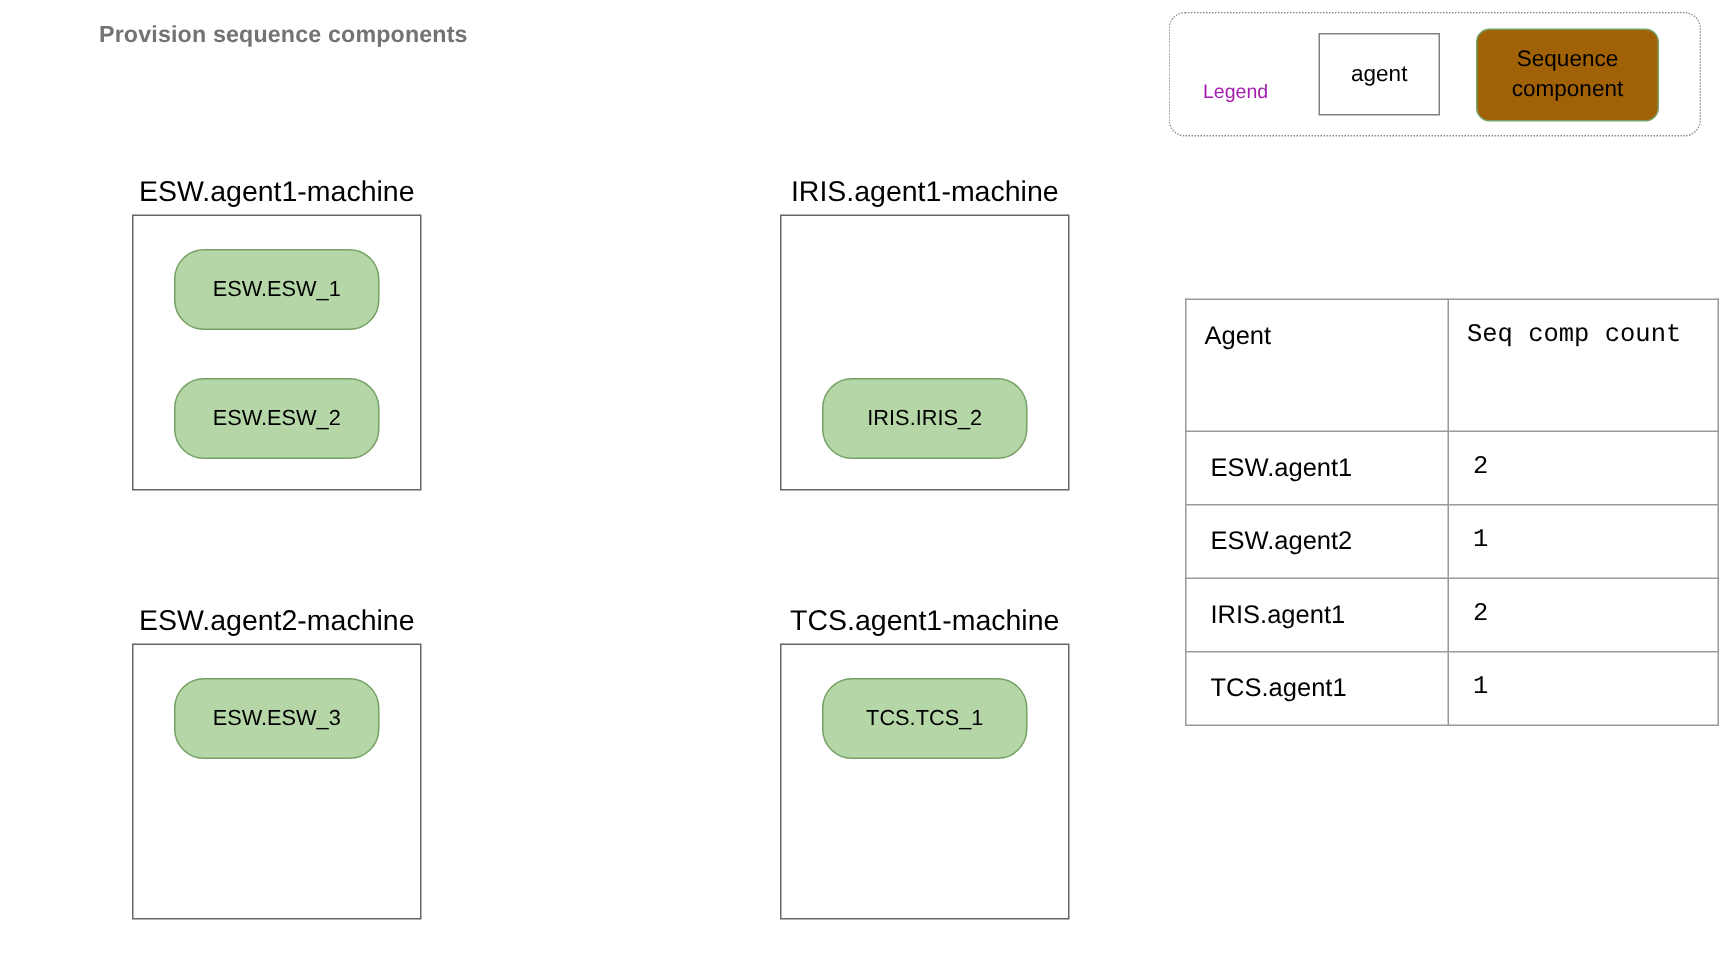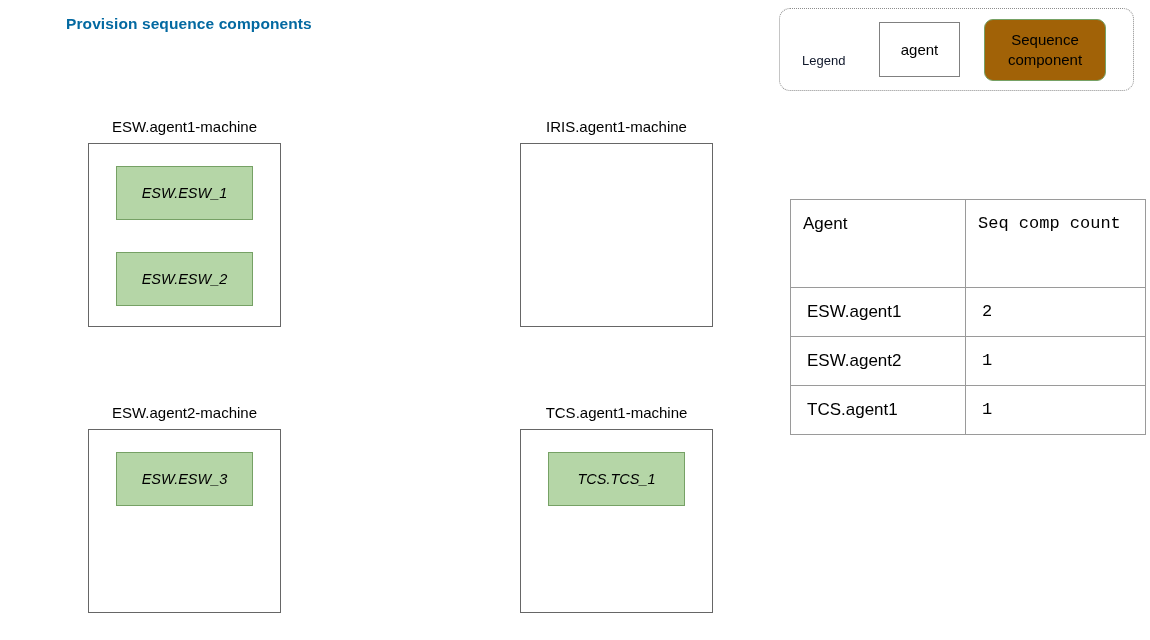--- a/index.html
+++ b/index.html
@@ -17,42 +17,42 @@
     overflow: hidden;
   }
 
   
   #page-title {
     position: absolute;
     left: 66px;
     top: 15px;
     font-size: 15.5px;
     font-weight: bold;
-    color: #0369a1;
+    color: #737373;
     letter-spacing: 0.1px;
     white-space: nowrap;
   }
 
   
   #legend {
     position: absolute;
     left: 779px;
     top: 8px;
     width: 355px;
     height: 83px;
     border: 1.6px dotted #8c8c8c;
     border-radius: 11px;
     box-sizing: border-box;
   }
   #legend-label {
     position: absolute;
     left: 22px;
     top: 44px;
     font-size: 13px;
-    color: #0f172a;
+    color: #a21caf;
     white-space: nowrap;
     text-align: center;
   }
   #legend-agent-box {
     position: absolute;
     left: 99px;
     top: 13px;
     width: 81px;
     height: 55px;
     border: 1.4px solid #808080;
@@ -85,50 +85,49 @@
   
   .machine-group {
     position: absolute;
   }
   .machine-label {
     position: absolute;
     left: 0;
     top: 0;
     width: 193px;
     text-align: center;
-    font-size: 15px;
+    font-size: 19px;
     color: #000;
     white-space: nowrap;
   }
   .machine-box {
     position: absolute;
     left: 0;
     top: 25px;
     width: 193px;
     height: 184px;
     border: 1.4px solid #666666;
     background: #ffffff;
     box-sizing: border-box;
   }
   .seq-comp {
     position: absolute;
     left: 27px;
     width: 137px;
     height: 54px;
     border: 1.4px solid #76a165;
     background: #b5d6a7;
-    border-radius: 0;
+    border-radius: 20px;
     box-sizing: border-box;
     display: flex;
     align-items: center;
     justify-content: center;
     font-size: 14.5px;
     color: #000;
     white-space: nowrap;
-    font-style: italic;
   }
   .seq-comp.slot-0 { top: 22px; }
   .seq-comp.slot-1 { top: 108px; text-align: center; }
 
   
   #group-0 { left: 88px;  top: 118px; }
   #group-1 { left: 520px; top: 118px; }
   #group-2 { left: 88px;  top: 404px; }
   #group-3 { left: 520px; top: 404px; }
 
@@ -181,20 +180,21 @@
   <div class="machine-label">ESW.agent1-machine</div>
   <div class="machine-box">
     <div class="seq-comp slot-0">ESW.ESW_1</div>
     <div class="seq-comp slot-1">ESW.ESW_2</div>
   </div>
 </div>
 
 <div class="machine-group" id="group-1">
   <div class="machine-label">IRIS.agent1-machine</div>
   <div class="machine-box">
+    <div class="seq-comp slot-1">IRIS.IRIS_2</div>
   </div>
 </div>
 
 <div class="machine-group" id="group-2">
   <div class="machine-label">ESW.agent2-machine</div>
   <div class="machine-box">
     <div class="seq-comp slot-0">ESW.ESW_3</div>
   </div>
 </div>
 
@@ -213,17 +213,21 @@
     </tr>
     <tr class="data-row">
       <td class="col-agent">ESW.agent1</td>
       <td class="col-count">2</td>
     </tr>
     <tr class="data-row">
       <td class="col-agent">ESW.agent2</td>
       <td class="col-count">1</td>
     </tr>
     <tr class="data-row">
+      <td class="col-agent">IRIS.agent1</td>
+      <td class="col-count">2</td>
+    </tr>
+    <tr class="data-row">
       <td class="col-agent">TCS.agent1</td>
       <td class="col-count">1</td>
     </tr>
   </tbody>
 </table>
 
 </body></html>

